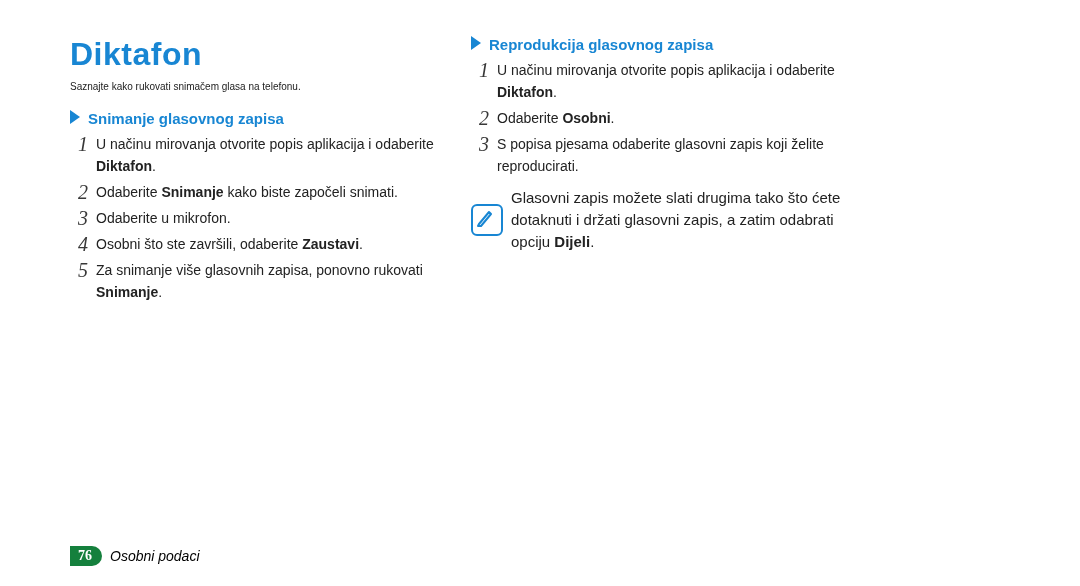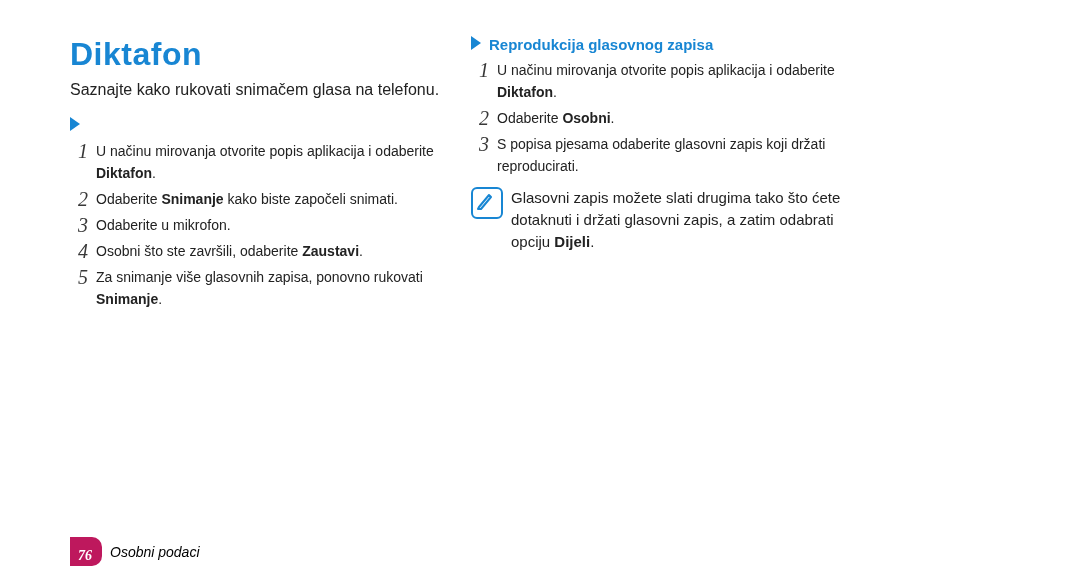--- a/index.html
+++ b/index.html
@@ -30,21 +30,21 @@
     padding-right: 0;
   }
   .main-title {
     font-size: 32px;
     font-weight: 700;
     color: #1886d3;
     margin: 0 0 8px 0;
     letter-spacing: .5px;
   }
   .intro {
-    font-size: 16px;
+    font-size: 10px;
     color: #222;
     margin: 0 0 18px 0;
   }
   .subhead {
     display: flex;
     align-items: center;
     font-size: 15px;
     font-weight: 700;
     color: #1886d3;
     margin: 0 0 6px 0;
@@ -75,21 +75,21 @@
   }
   .step-body {
     flex: 1;
     font-size: 14px;
     line-height: 22px;
     color: #222;
   }
   .step-body .b { font-weight: 700; }
   .note {
     display: flex;
-    align-items: flex-start;
+    align-items: center;
     margin-top: 10px;
   }
   .note-icon {
     width: 28px;
     height: 28px;
     flex: 0 0 28px;
     border: 2px solid #1886d3;
     border-radius: 6px;
     position: relative;
     margin-right: 8px;
@@ -108,25 +108,24 @@
   .note-body .b { font-weight: 700; }
   .footer {
     position: absolute;
     left: 70px;
     bottom: 20px;
     display: flex;
     align-items: center;
     font-size: 14px;
   }
   .footer .pagenum {
-    background: #be185d;
+    background: #15803d;
     color: #fff;
     font-weight: 600;
-    font-style: italic;
-    padding: 11px 10px 2px 8px;
+    padding: 2px 10px 2px 8px;
     border-top-right-radius: 10px;
     border-bottom-right-radius: 10px;
     font-family: Georgia, serif;
   }
   .footer .section {
     font-style: italic;
     color: #000000;
     margin-left: 8px;
   }
 </style>
@@ -138,20 +137,21 @@
   <div class="col">
     <h1 class="main-title">Diktafon</h1>
     <p class="intro">Saznajte kako rukovati snimačem glasa na telefonu.</p>
 
     <div class="subhead">
       <span class="chevron">
         <svg width="12" height="14" viewBox="0 0 12 14">
             <path d="M0 0 L10 7 L0 14 Z" fill="#1886d3"></path>
           </svg>
       </span>
+      <span>Snimanje glasovnog zapisa</span>
     </div>
 
     <ol class="steps">
       <li class="step">
         <div class="step-num">1</div>
         <div class="step-body">
           <span>U načinu mirovanja otvorite popis aplikacija i odaberite </span><span class="b">Diktafon</span><span>.</span>
         </div>
       </li>
       <li class="step">
@@ -197,21 +197,21 @@
         </div>
       </li>
       <li class="step">
         <div class="step-num">2</div>
         <div class="step-body">
           <span>Odaberite </span><span class="b">Osobni</span><span>.</span>
         </div>
       </li>
       <li class="step">
         <div class="step-num">3</div>
-        <div class="step-body">S popisa pjesama odaberite glasovni zapis koji držati reproducirati.</div>
+        <div class="step-body">S popisa pjesama odaberite glasovni zapis koji želite reproducirati.</div>
       </li>
     </ol>
 
     <div class="note">
       <div class="note-icon">
         <svg width="18" height="18" viewBox="0 0 18 18">
           <path d="M3 15 L13 3 L15 5 L5 17 L2 17 Z" fill="none" stroke="#1886d3" stroke-width="2" stroke-linejoin="round"></path>
         </svg>
       </div>
       <div class="note-body">

